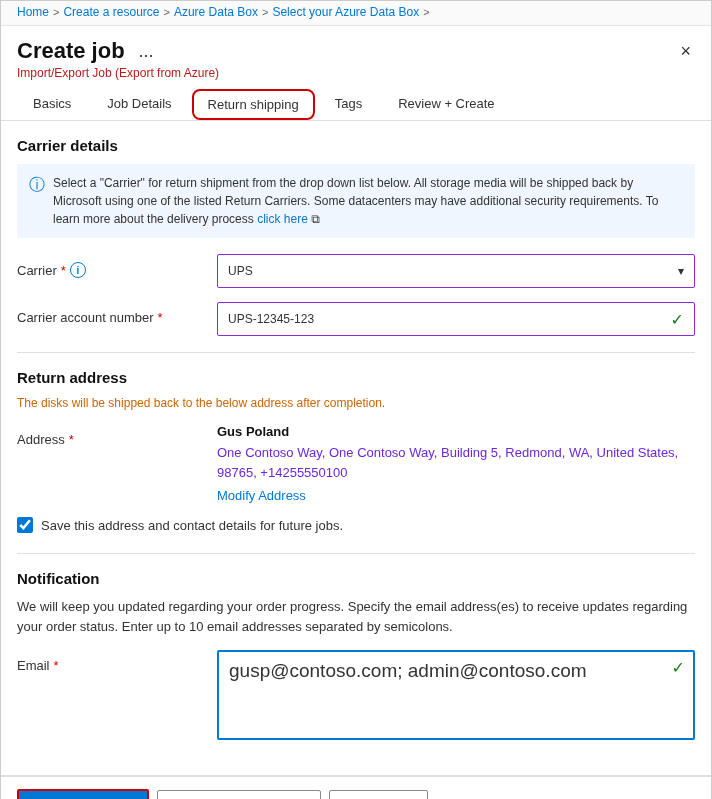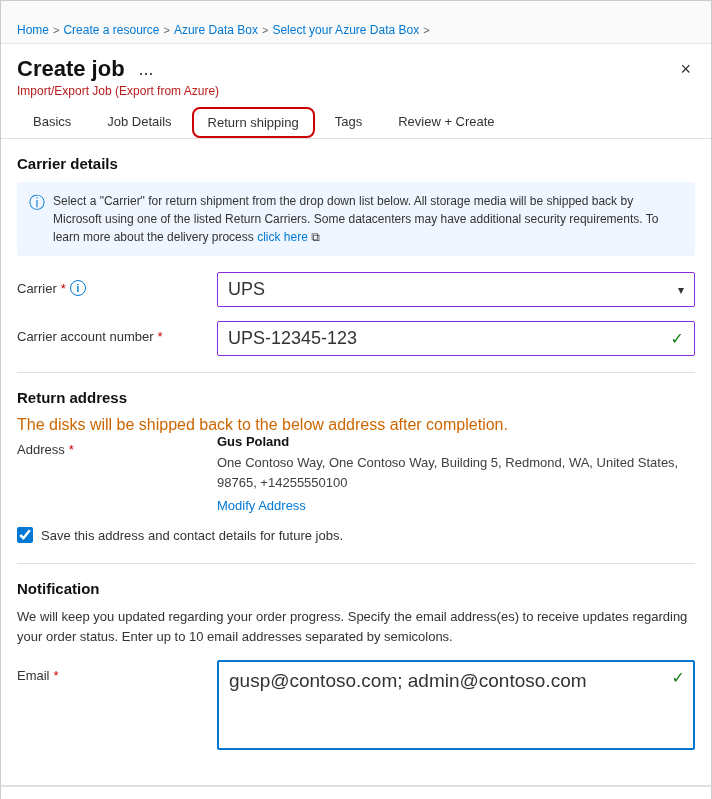--- a/index.html
+++ b/index.html
@@ -19,21 +19,21 @@
       background: #fff;
       border: 1px solid #ccc;
       display: flex;
       flex-direction: column;
       position: relative;
     }
     .breadcrumb {
       display: flex;
       align-items: center;
       gap: 4px;
-      padding: 22px 16px 6px;
+      padding: 4px 16px 6px;
       font-size: 12px;
       color: #0078d4;
       border-bottom: 1px solid #e5e5e5;
       background: #fafafa;
     }
     .breadcrumb span { color: #333; }
     .breadcrumb a { color: #0078d4; text-decoration: none; cursor: pointer; }
     .breadcrumb .sep { color: #666; font-size: 11px; }
     .header {
       display: flex;
@@ -155,29 +155,29 @@
       border-radius: 2px;
       background: #fff;
       padding: 6px 10px;
       cursor: pointer;
       justify-content: space-between;
       min-height: 34px;
     }
     .dropdown-control.verified {
       border-color: #8a2be2;
     }
-    .dropdown-value { font-size: 18px; color: #333; }
+    .dropdown-value { font-size: 12px; color: #333; }
     .dropdown-arrow { color: #333; font-size: 12px; }
     .check-icon { color: #107c10; font-size: 16px; }
     .divider { border: none; border-top: 1px solid #e0e0e0; margin: 16px 0; }
     .return-address-section { margin-bottom: 16px; }
-    .return-subtitle { font-size: 16px; color: #cc6600; }
+    .return-subtitle { font-size: 12px; color: #cc6600; margin-bottom: 14px; }
     .address-block { font-size: 13px; }
     .address-name { font-weight: 600; color: #111; margin-bottom: 4px; }
-    .address-text { color: #404040; line-height: 1.5; margin-bottom: 6px; }
+    .address-text { color: #6d28d9; line-height: 1.5; margin-bottom: 6px; }
     .modify-link { color: #0078d4; text-decoration: none; font-size: 13px; }
     .checkbox-row {
       display: flex;
       align-items: center;
       gap: 8px;
       margin: 12px 0 20px;
     }
     .checkbox-row input[type="checkbox"] {
       width: 16px;
       height: 16px;

